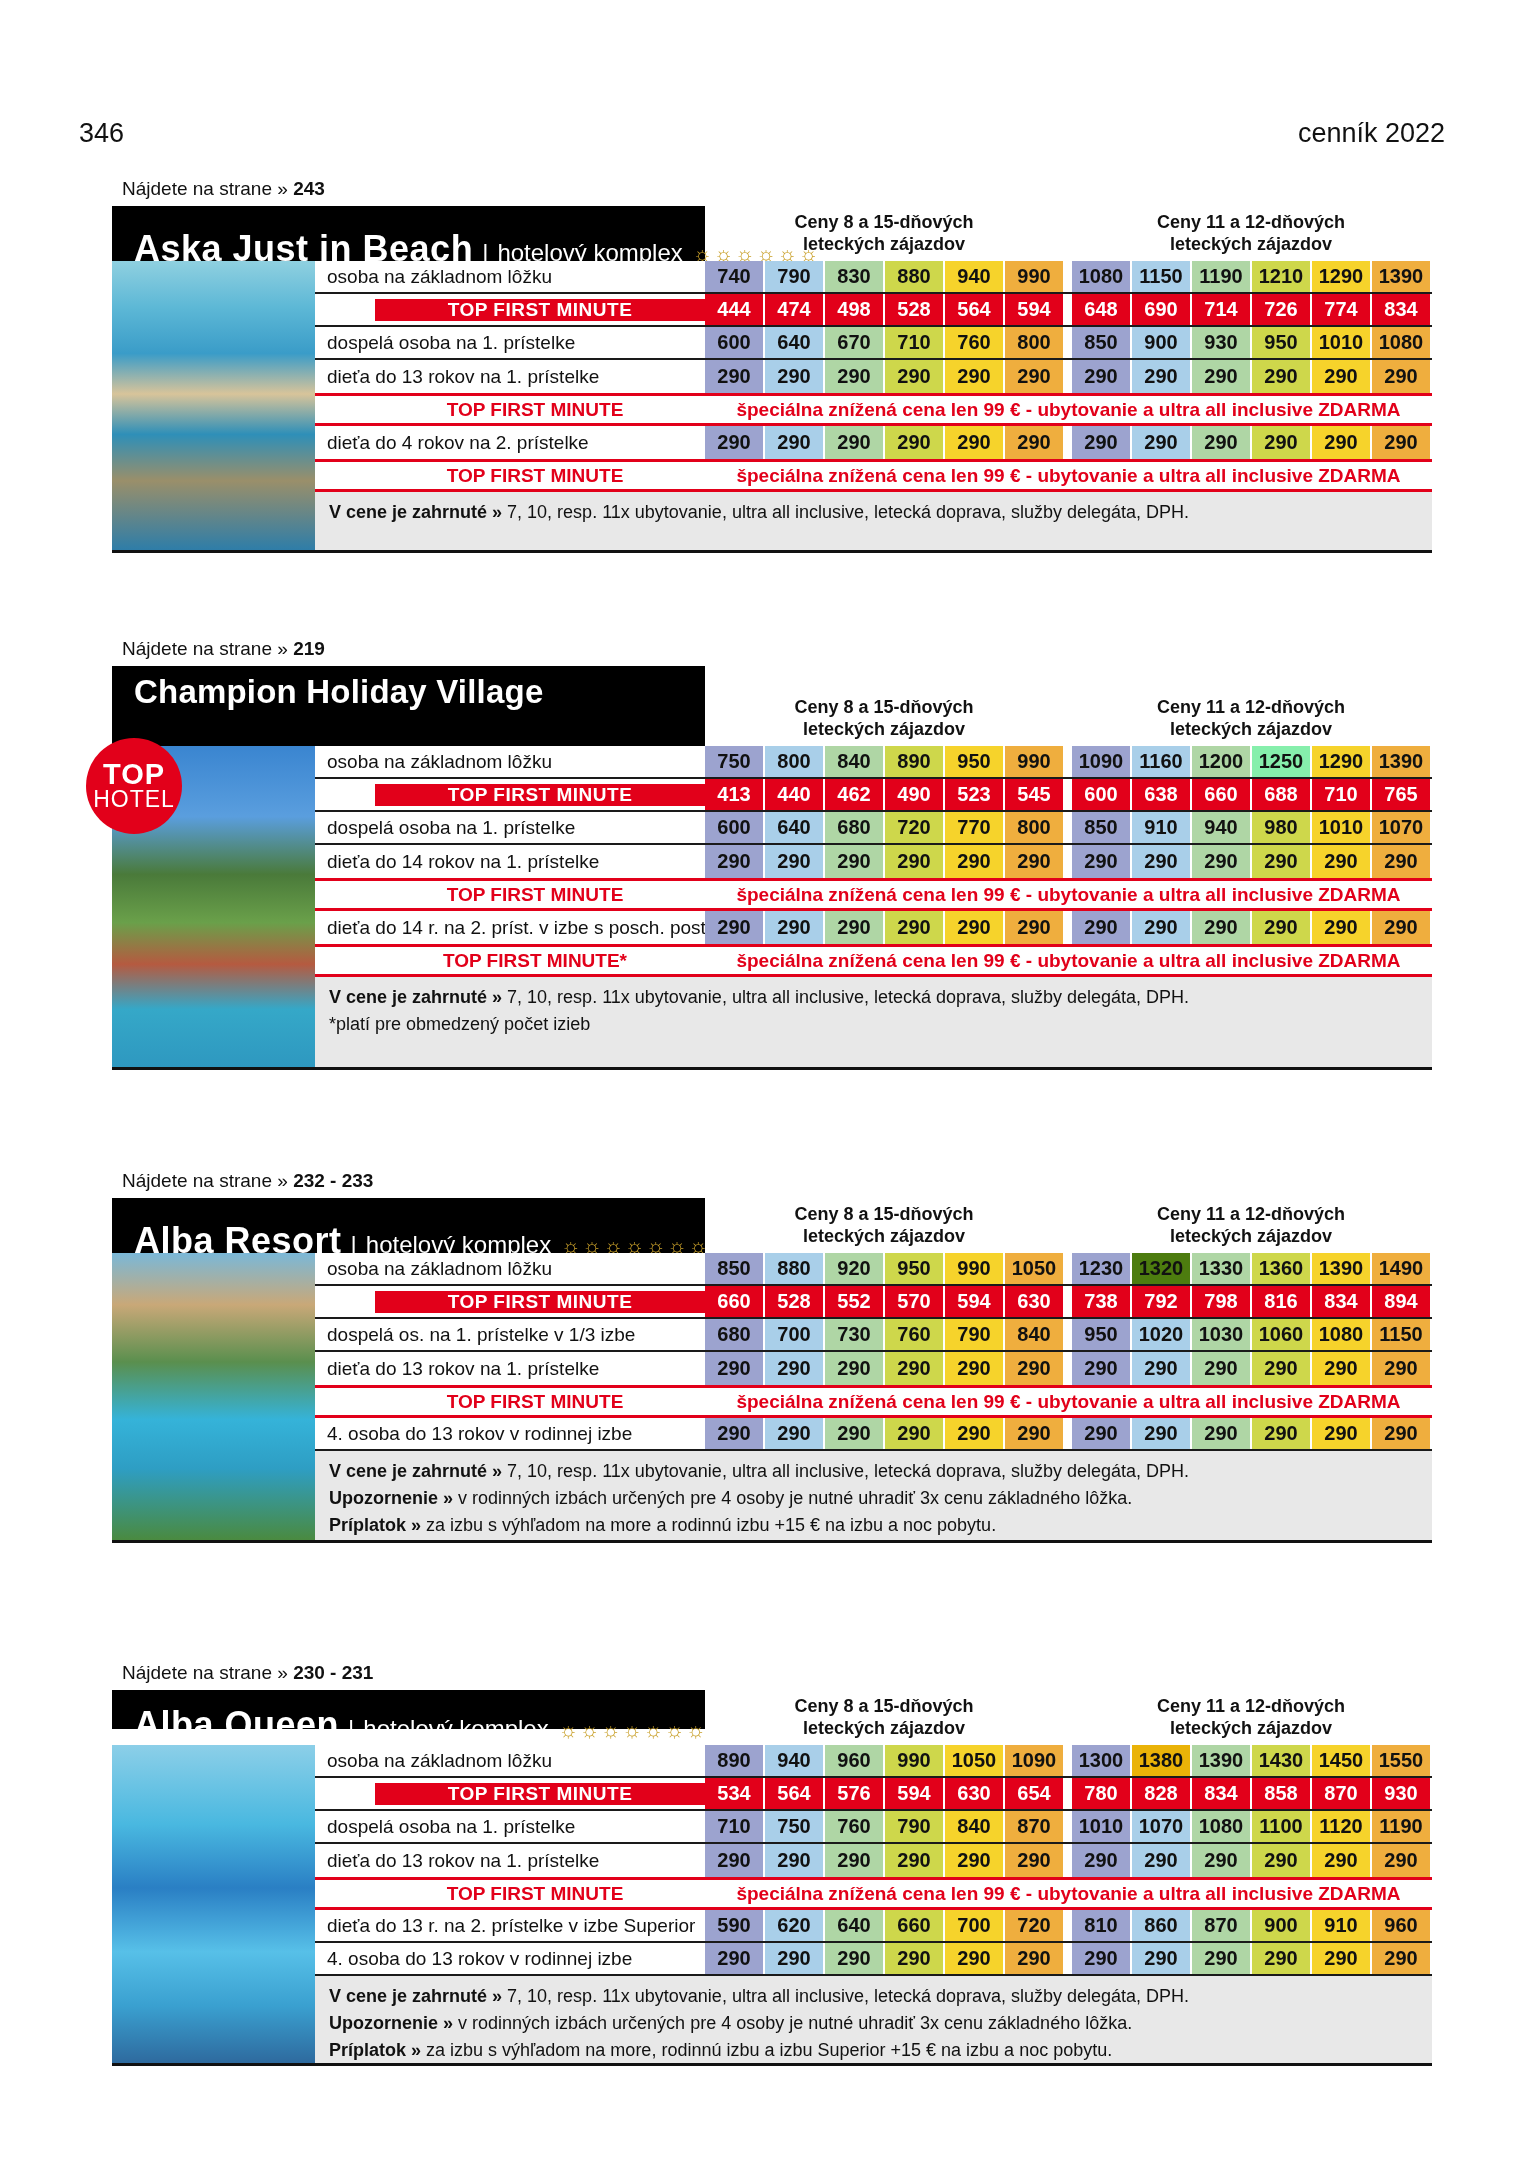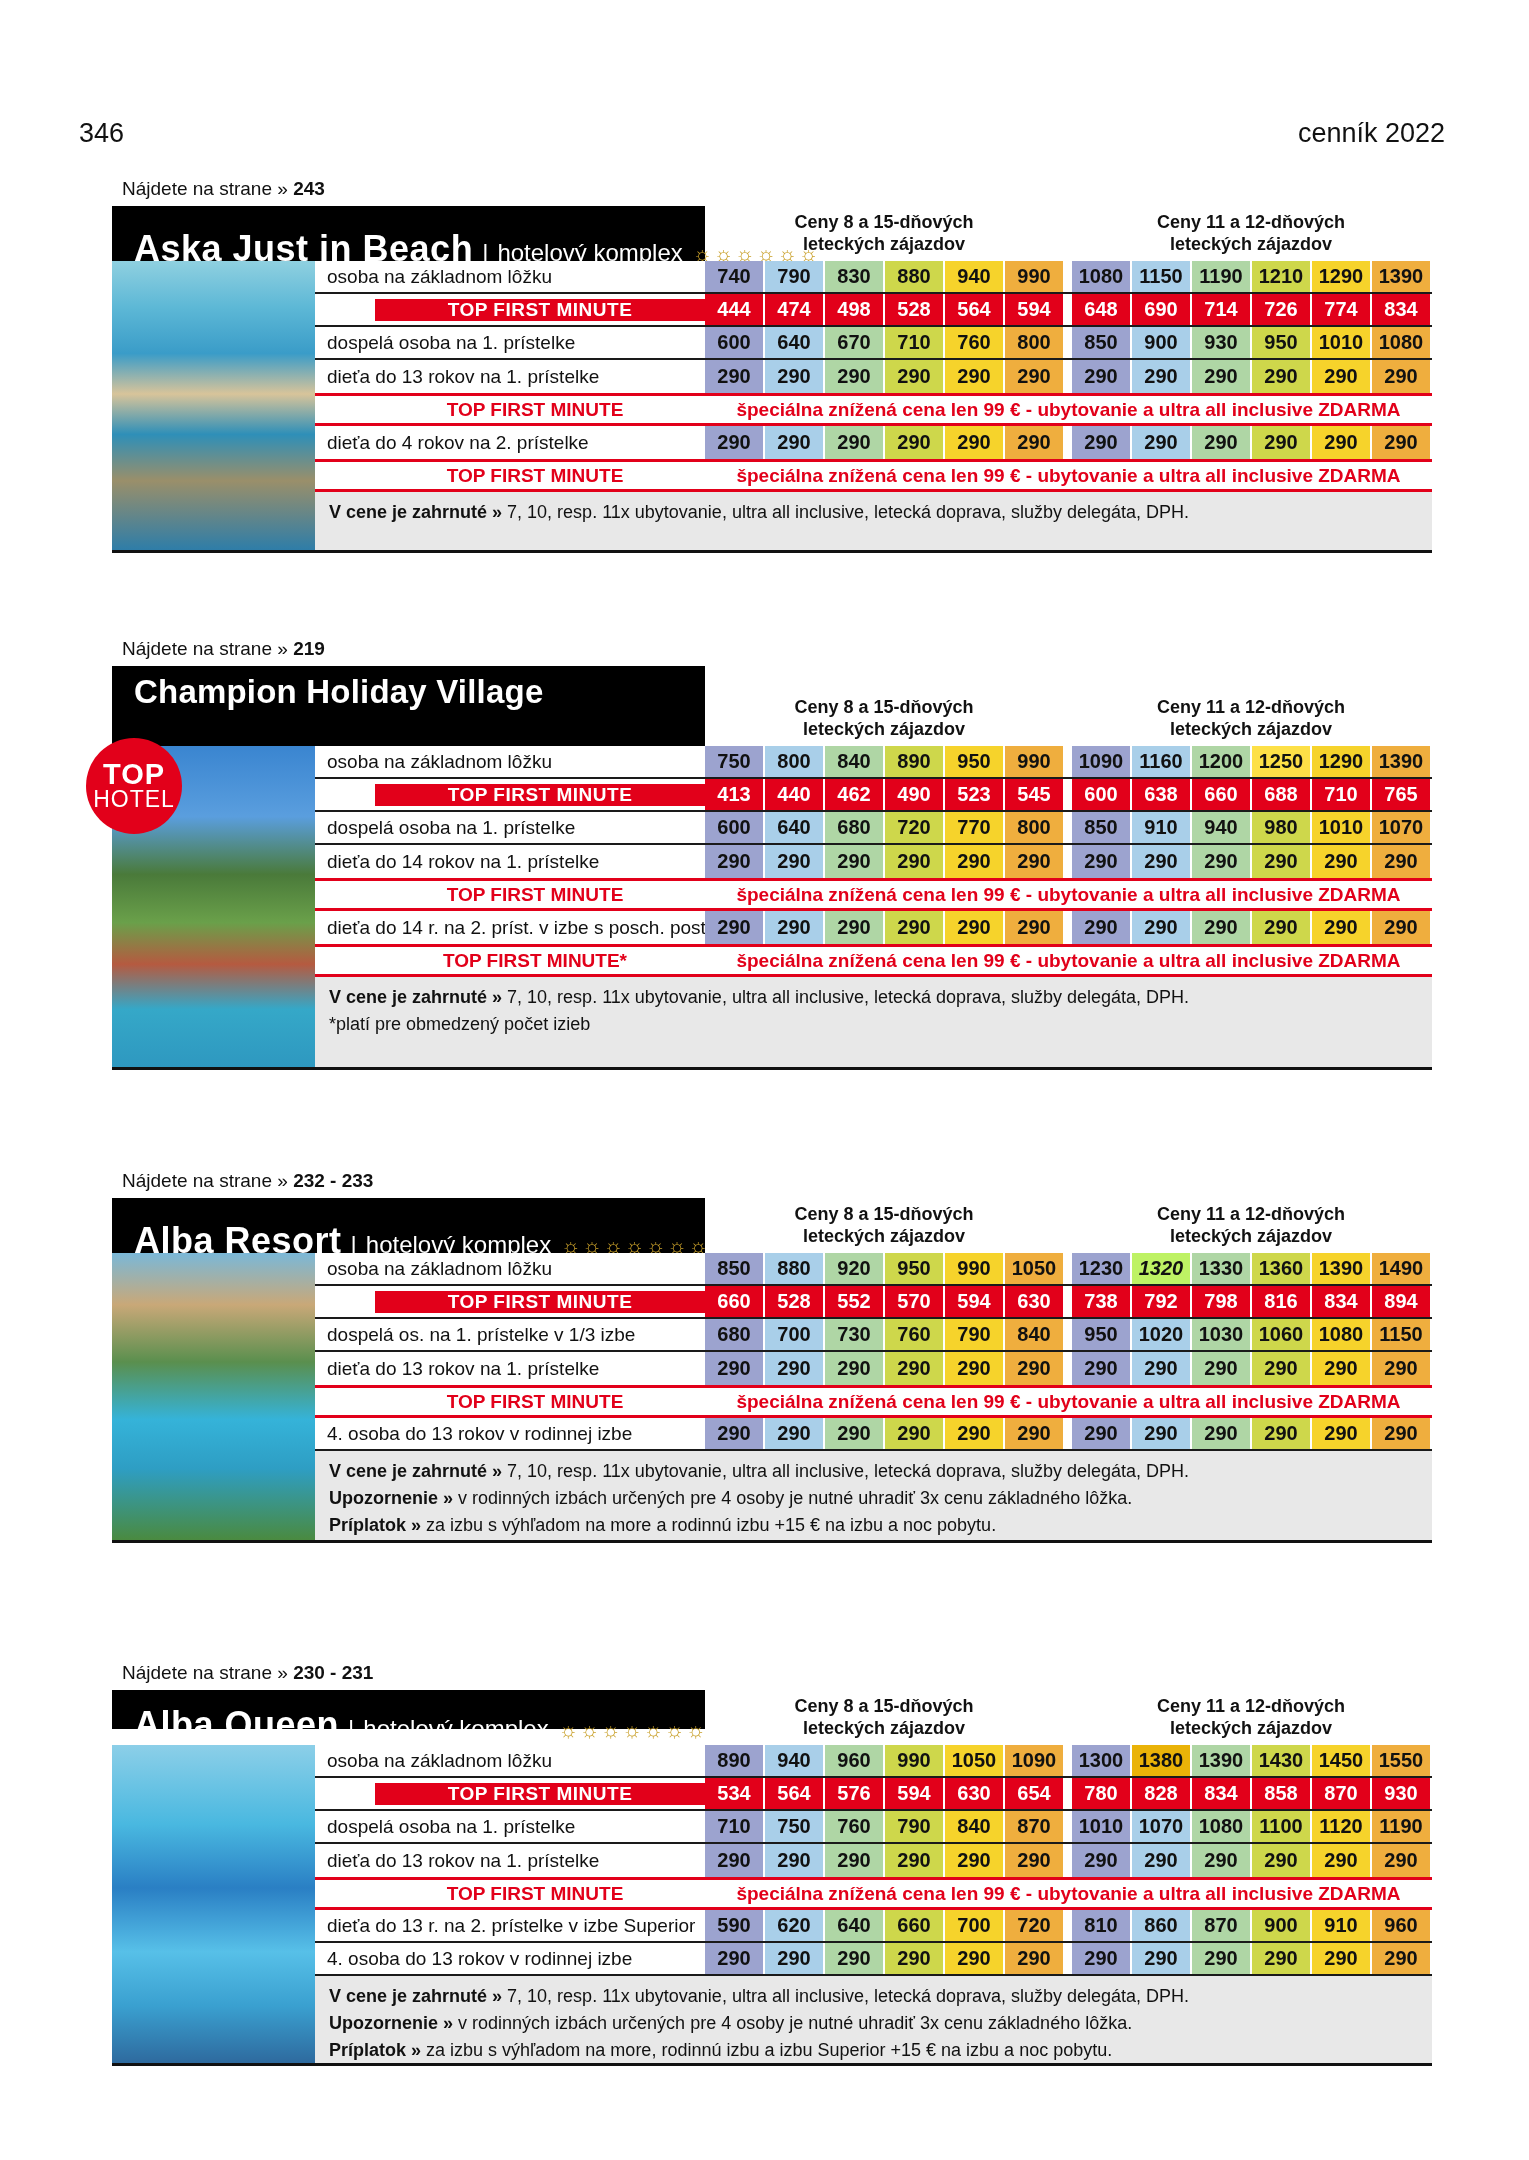--- a/index.html
+++ b/index.html
@@ -239,21 +239,21 @@
               <div class="cell" style="background: rgb(175, 214, 165);">840</div>
               <div class="cell" style="background: rgb(206, 215, 75);">890</div>
               <div class="cell" style="background: rgb(246, 211, 43);">950</div>
               <div class="cell" style="background: rgb(239, 174, 62);">990</div>
             </div>
             <div class="gspace"></div>
             <div class="grp">
               <div class="cell" style="background: rgb(156, 163, 207);">1090</div>
               <div class="cell" style="background: rgb(169, 207, 233);">1160</div>
               <div class="cell" style="background: rgb(175, 214, 165);">1200</div>
-              <div class="cell" style="background: #fde047;">1250</div>
+              <div class="cell" style="background: #86efac;">1250</div>
               <div class="cell" style="background: rgb(246, 211, 43);">1290</div>
               <div class="cell" style="background: rgb(239, 174, 62);">1390</div>
             </div>
           </div>
         </div>
         <div class="row toprow" style="border-bottom: 2px solid rgb(26, 26, 26);">
           <div class="rlabel" style="padding: 0px; display: flex;">
             <div class="topgap"></div>
             <div class="topbox" style="background: rgb(226, 0, 26);">TOP FIRST MINUTE</div>
           </div>
@@ -385,21 +385,21 @@
               <div class="cell" style="background: rgb(156, 163, 207);">850</div>
               <div class="cell" style="background: rgb(169, 207, 233);">880</div>
               <div class="cell" style="background: rgb(175, 214, 165);">920</div>
               <div class="cell" style="background: rgb(206, 215, 75);">950</div>
               <div class="cell" style="background: rgb(246, 211, 43);">990</div>
               <div class="cell" style="background: rgb(239, 174, 62);">1050</div>
             </div>
             <div class="gspace"></div>
             <div class="grp">
               <div class="cell" style="background: rgb(156, 163, 207);">1230</div>
-              <div class="cell" style="background: #bef264; font-style: italic;">1320</div>
+              <div class="cell" style="background: #4d7c0f;">1320</div>
               <div class="cell" style="background: rgb(175, 214, 165);">1330</div>
               <div class="cell" style="background: rgb(206, 215, 75);">1360</div>
               <div class="cell" style="background: rgb(246, 211, 43);">1390</div>
               <div class="cell" style="background: rgb(239, 174, 62);">1490</div>
             </div>
           </div>
         </div>
         <div class="row toprow" style="border-bottom: 2px solid rgb(26, 26, 26);">
           <div class="rlabel" style="padding: 0px; display: flex;">
             <div class="topgap"></div>

